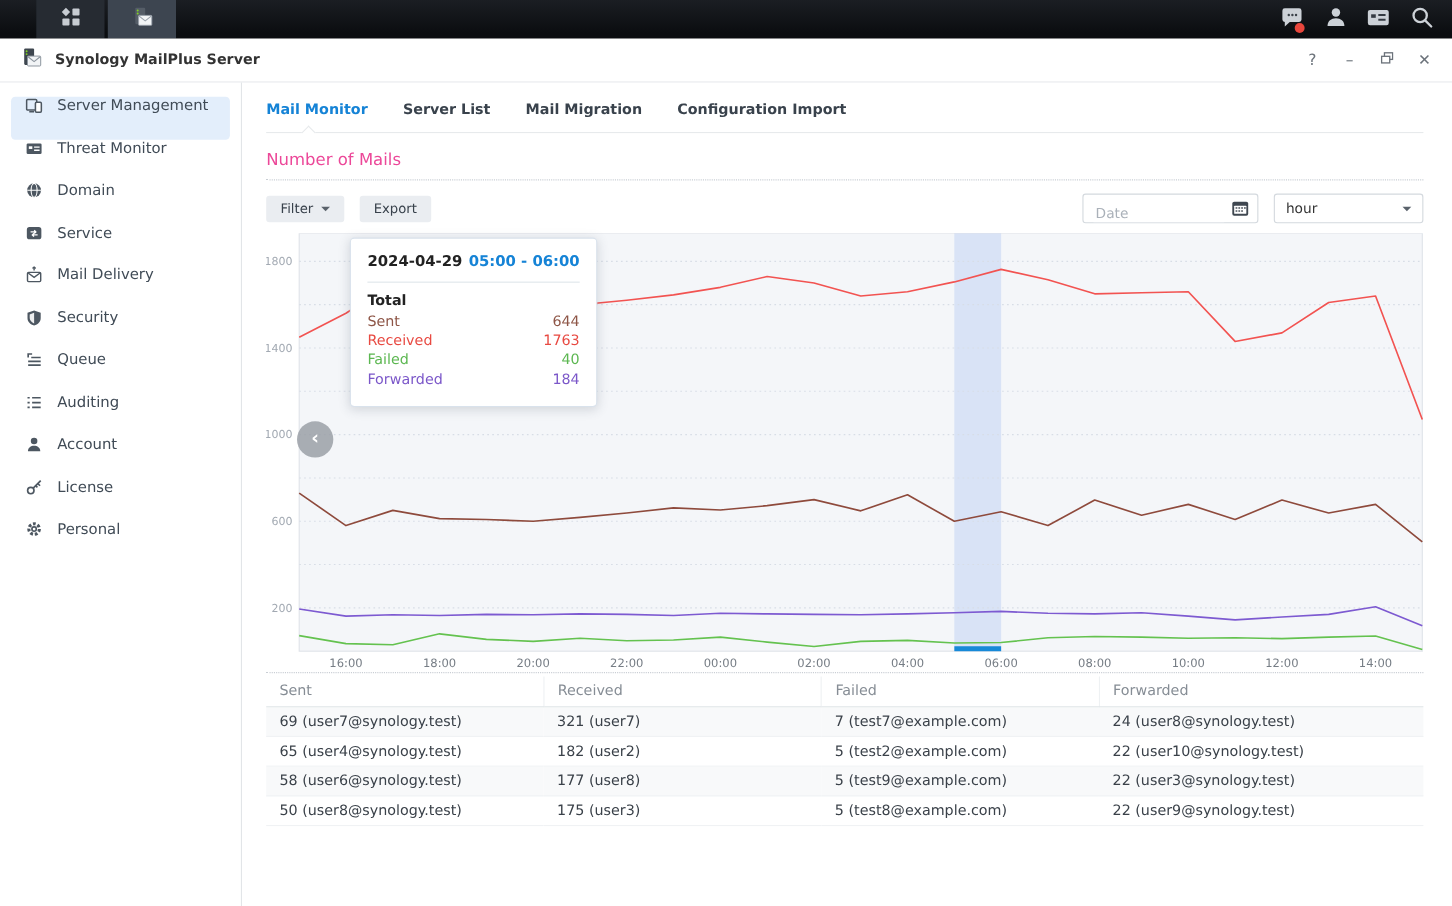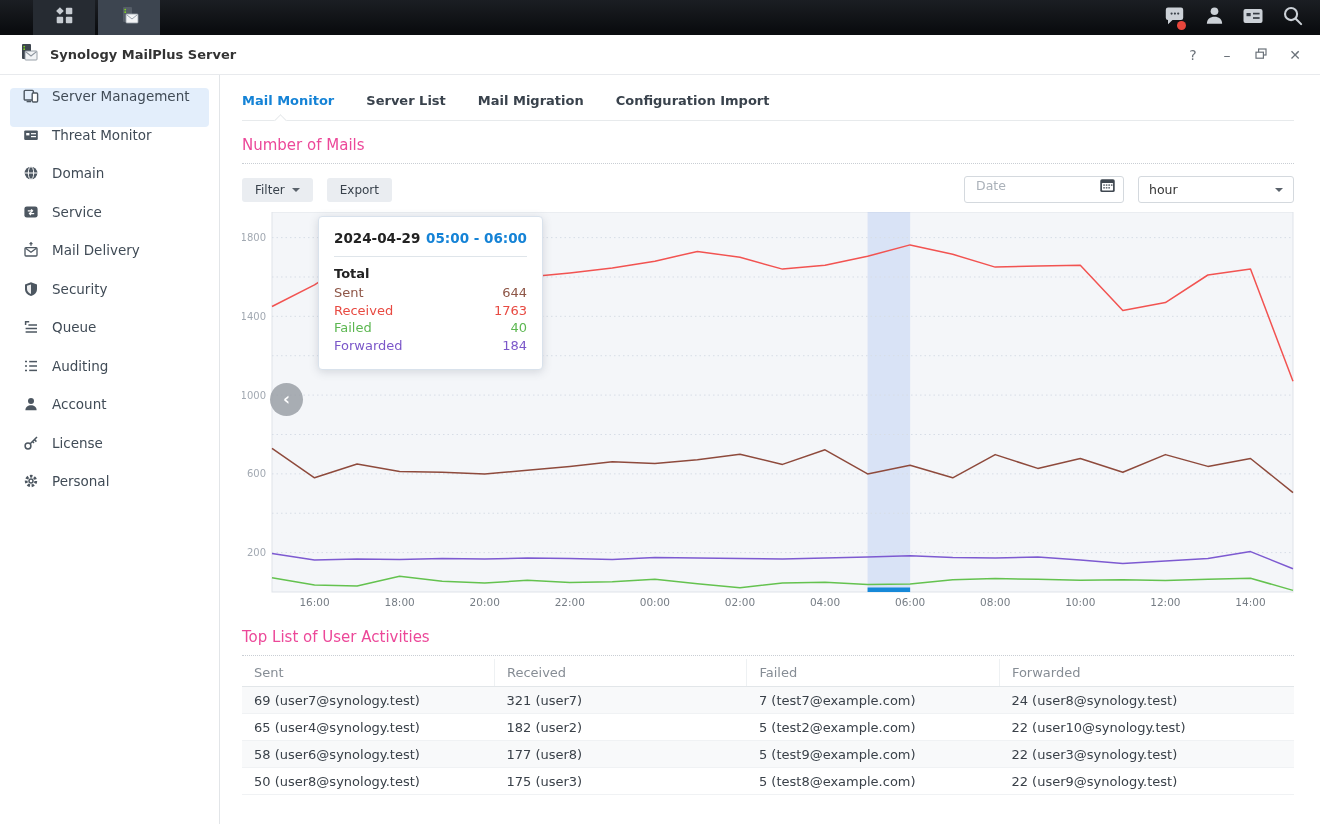--- a/index.html
+++ b/index.html
@@ -35,24 +35,24 @@
   .notch{position:absolute;top:-4.5px;width:8px;height:8px;background:#fff;transform:rotate(45deg);
          border-left:1px solid #e7eaec;border-top:1px solid #e7eaec}
   .section-title{color:#ec4899;font-size:15px;font-weight:400;margin:15px 0 9px}
   .dotted{border-bottom:1px dotted #c9ced4}
   
   .toolbar{display:flex;align-items:center;margin:12px 0 9px;gap:14px}
   .btn{background:#eaedf1;border-radius:3px;padding:5px 13px;font-size:12px;color:#39424c;cursor:pointer;
        display:flex;align-items:center;gap:7px}
   .caret{width:0;height:0;border-left:4px solid transparent;border-right:4px solid transparent;border-top:4.5px solid #5a626b}
   .date-box{margin-left:auto;width:160px;height:27px;border:1px solid #d4d9de;border-radius:3px;background:#fff;
-            display:flex;align-items:flex-start;padding:0 7px 0 9px;box-sizing:border-box;gap:6px}
+            display:flex;align-items:flex-end;padding:0 7px 0 9px;box-sizing:border-box;gap:6px}
   .date-box input{border:none;outline:none;flex:1;min-width:0;font-size:12.5px;color:#333;font-family:inherit}
   .date-box input::placeholder{color:#aab1b9}
-  .select-box{width:156px;height:27px;border:1px solid #d4d9de;border-radius:3px;background:#fff;cursor:pointer;
+  .select-box{width:136px;height:27px;border:1px solid #d4d9de;border-radius:3px;background:#fff;cursor:pointer;
               display:flex;align-items:center;justify-content:space-between;padding:0 10px;box-sizing:border-box;
               font-size:12.5px;color:#333}
   
   .chart-area{position:relative;margin-top:1px}
   #chart{display:block}
   .prev-btn{position:absolute;left:28px;top:171px;width:33px;height:33px;border-radius:50%;cursor:pointer;
             background:rgba(151,156,163,.82);color:#fff;display:flex;align-items:center;justify-content:center;
             font-size:17px;font-weight:bold;padding-bottom:2px;box-sizing:border-box}
   .tooltip{position:absolute;left:76px;top:4px;width:225px;background:#fff;border:1px solid #d9e2ec;border-radius:4px;
            box-shadow:0 2px 10px rgba(60,70,90,.18);padding:13px 15px 15px;box-sizing:border-box;z-index:5}
@@ -363,21 +363,20 @@
                 <span>40</span>
               </div>
               <div class="tt-row" style="color: rgb(123, 87, 201);">
                 <span>Forwarded</span>
                 <span>184</span>
               </div>
             </div>
         </div>
       </div>
 
-      <div class="section-title" style="margin-top:17px">Top List of User Activities</div>
       <div class="dotted"></div>
 
       <table class="activity">
         <thead>
             <tr id="th-row">
               <th style="width: 24%;">Sent</th>
               <th style="width: 24%;">Received</th>
               <th style="width: 24%;">Failed</th>
               <th style="width: 28%;">Forwarded</th>
             </tr>

